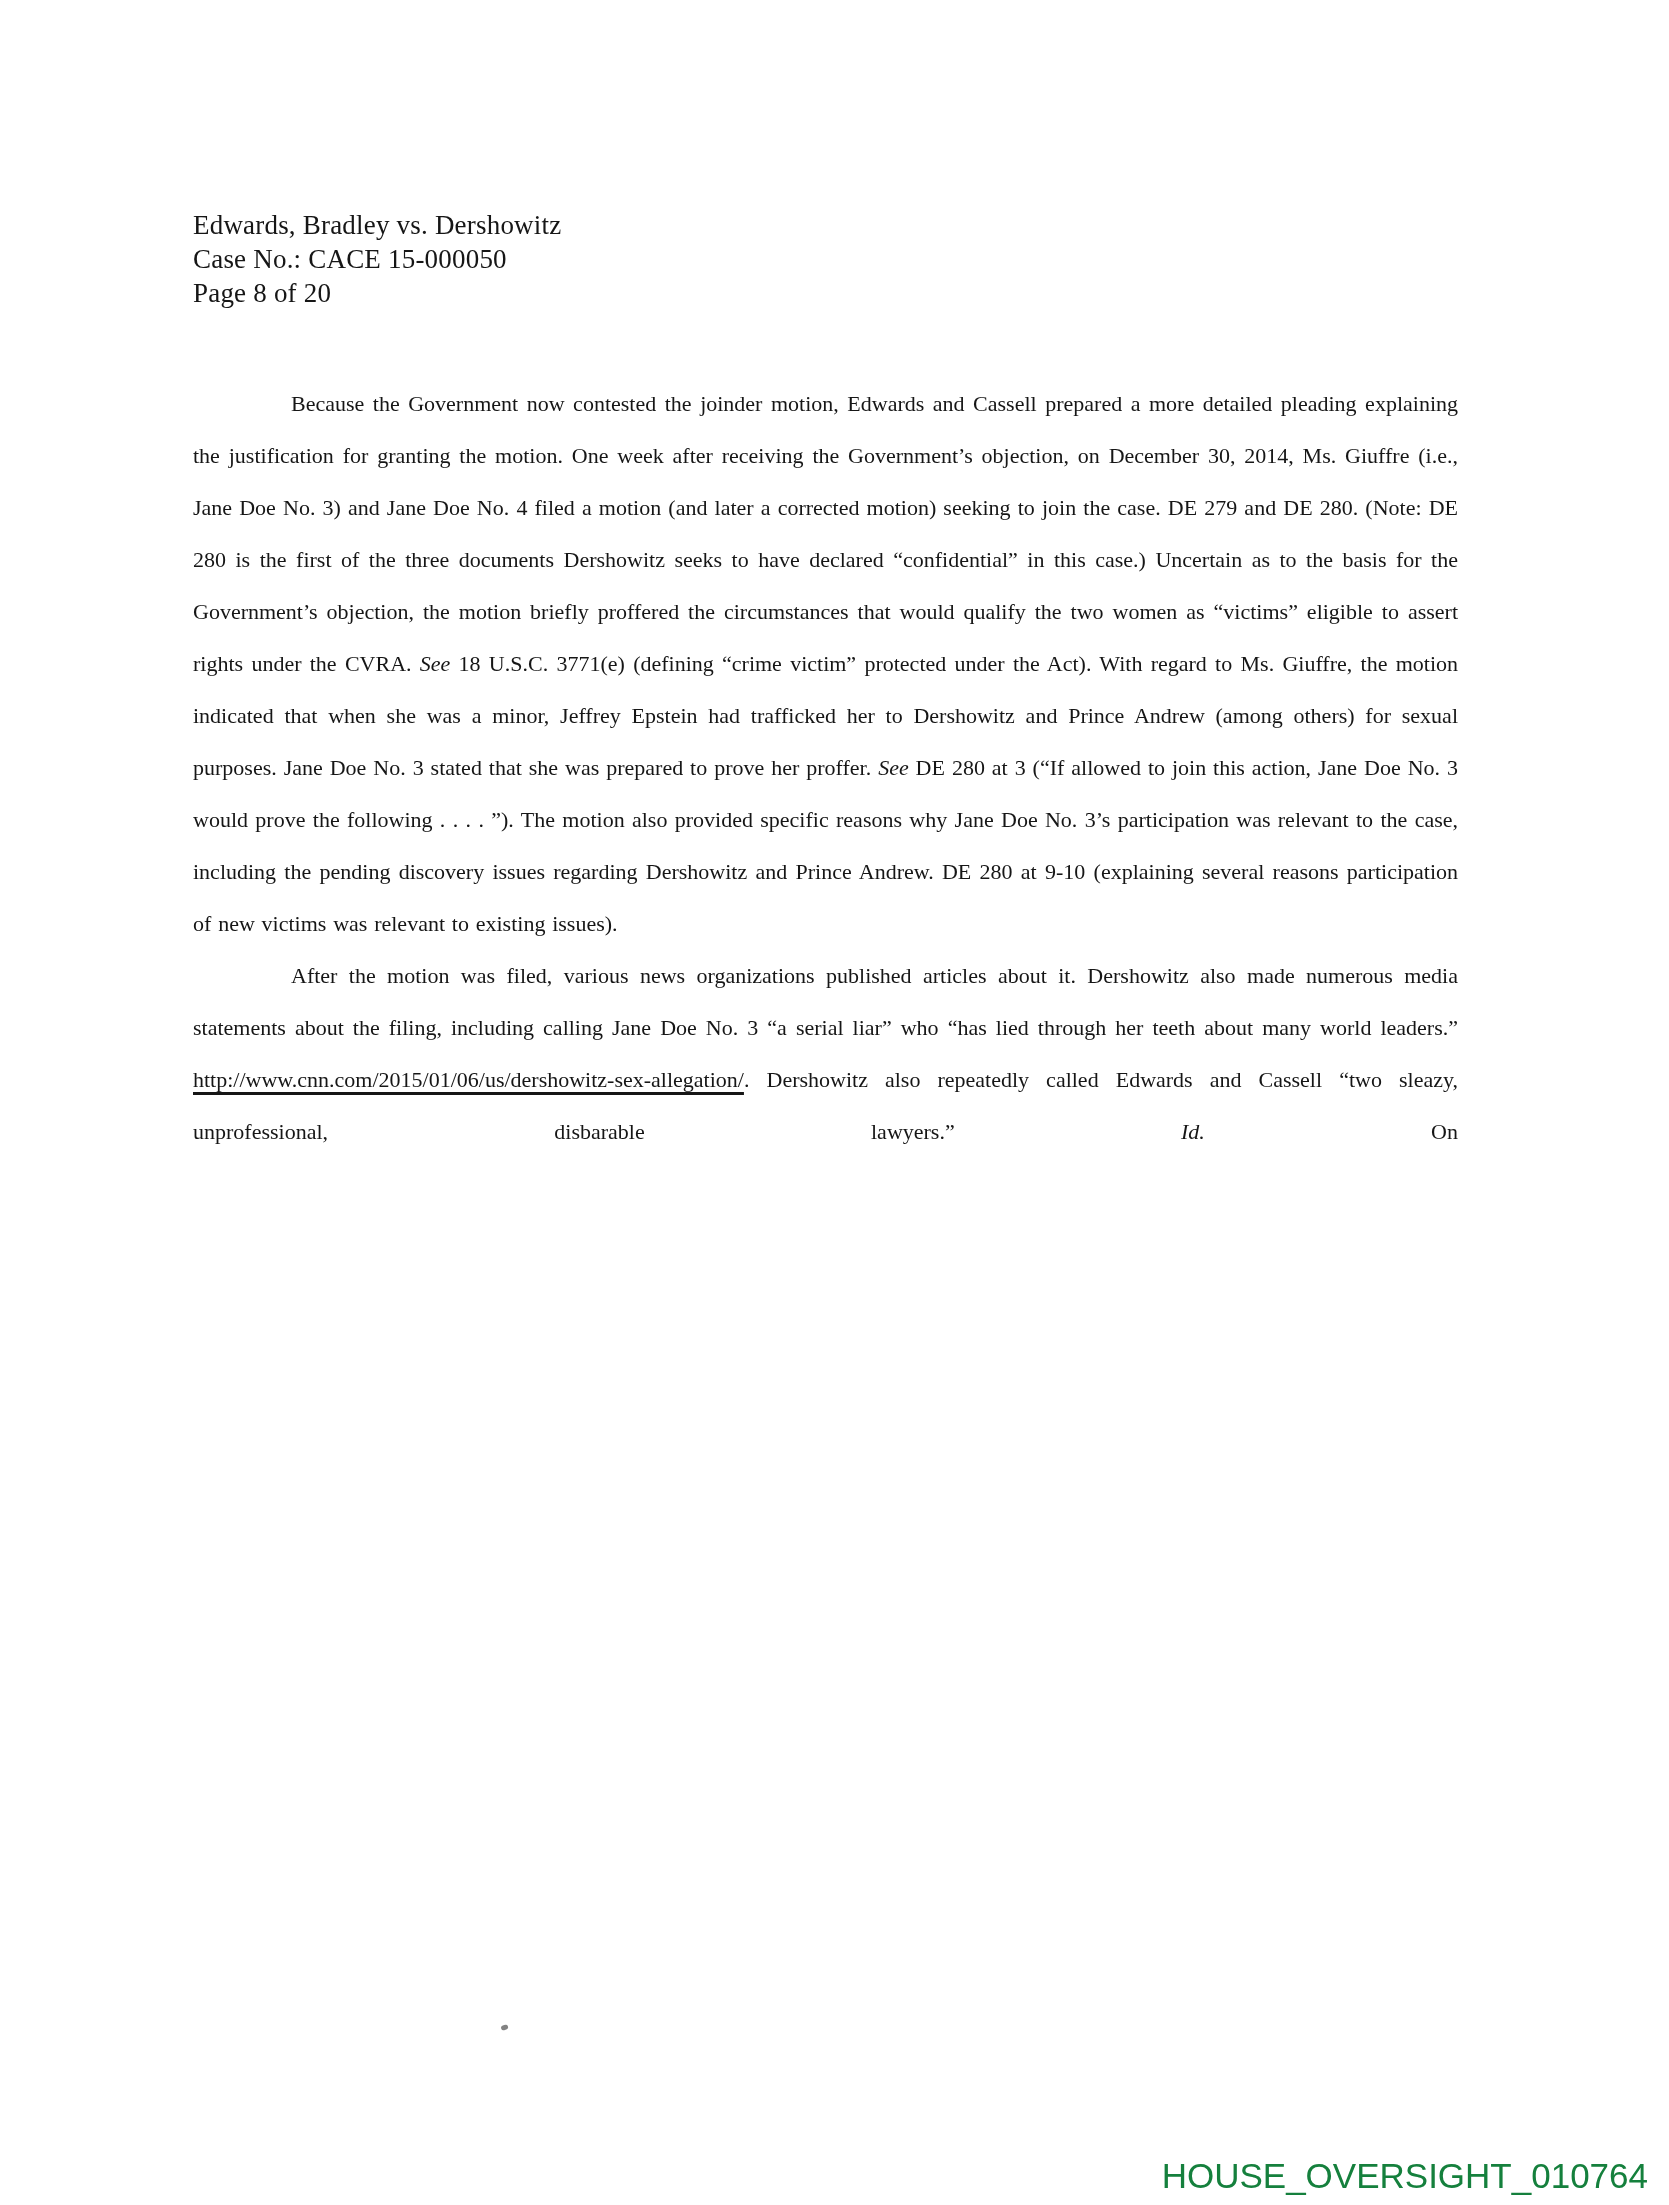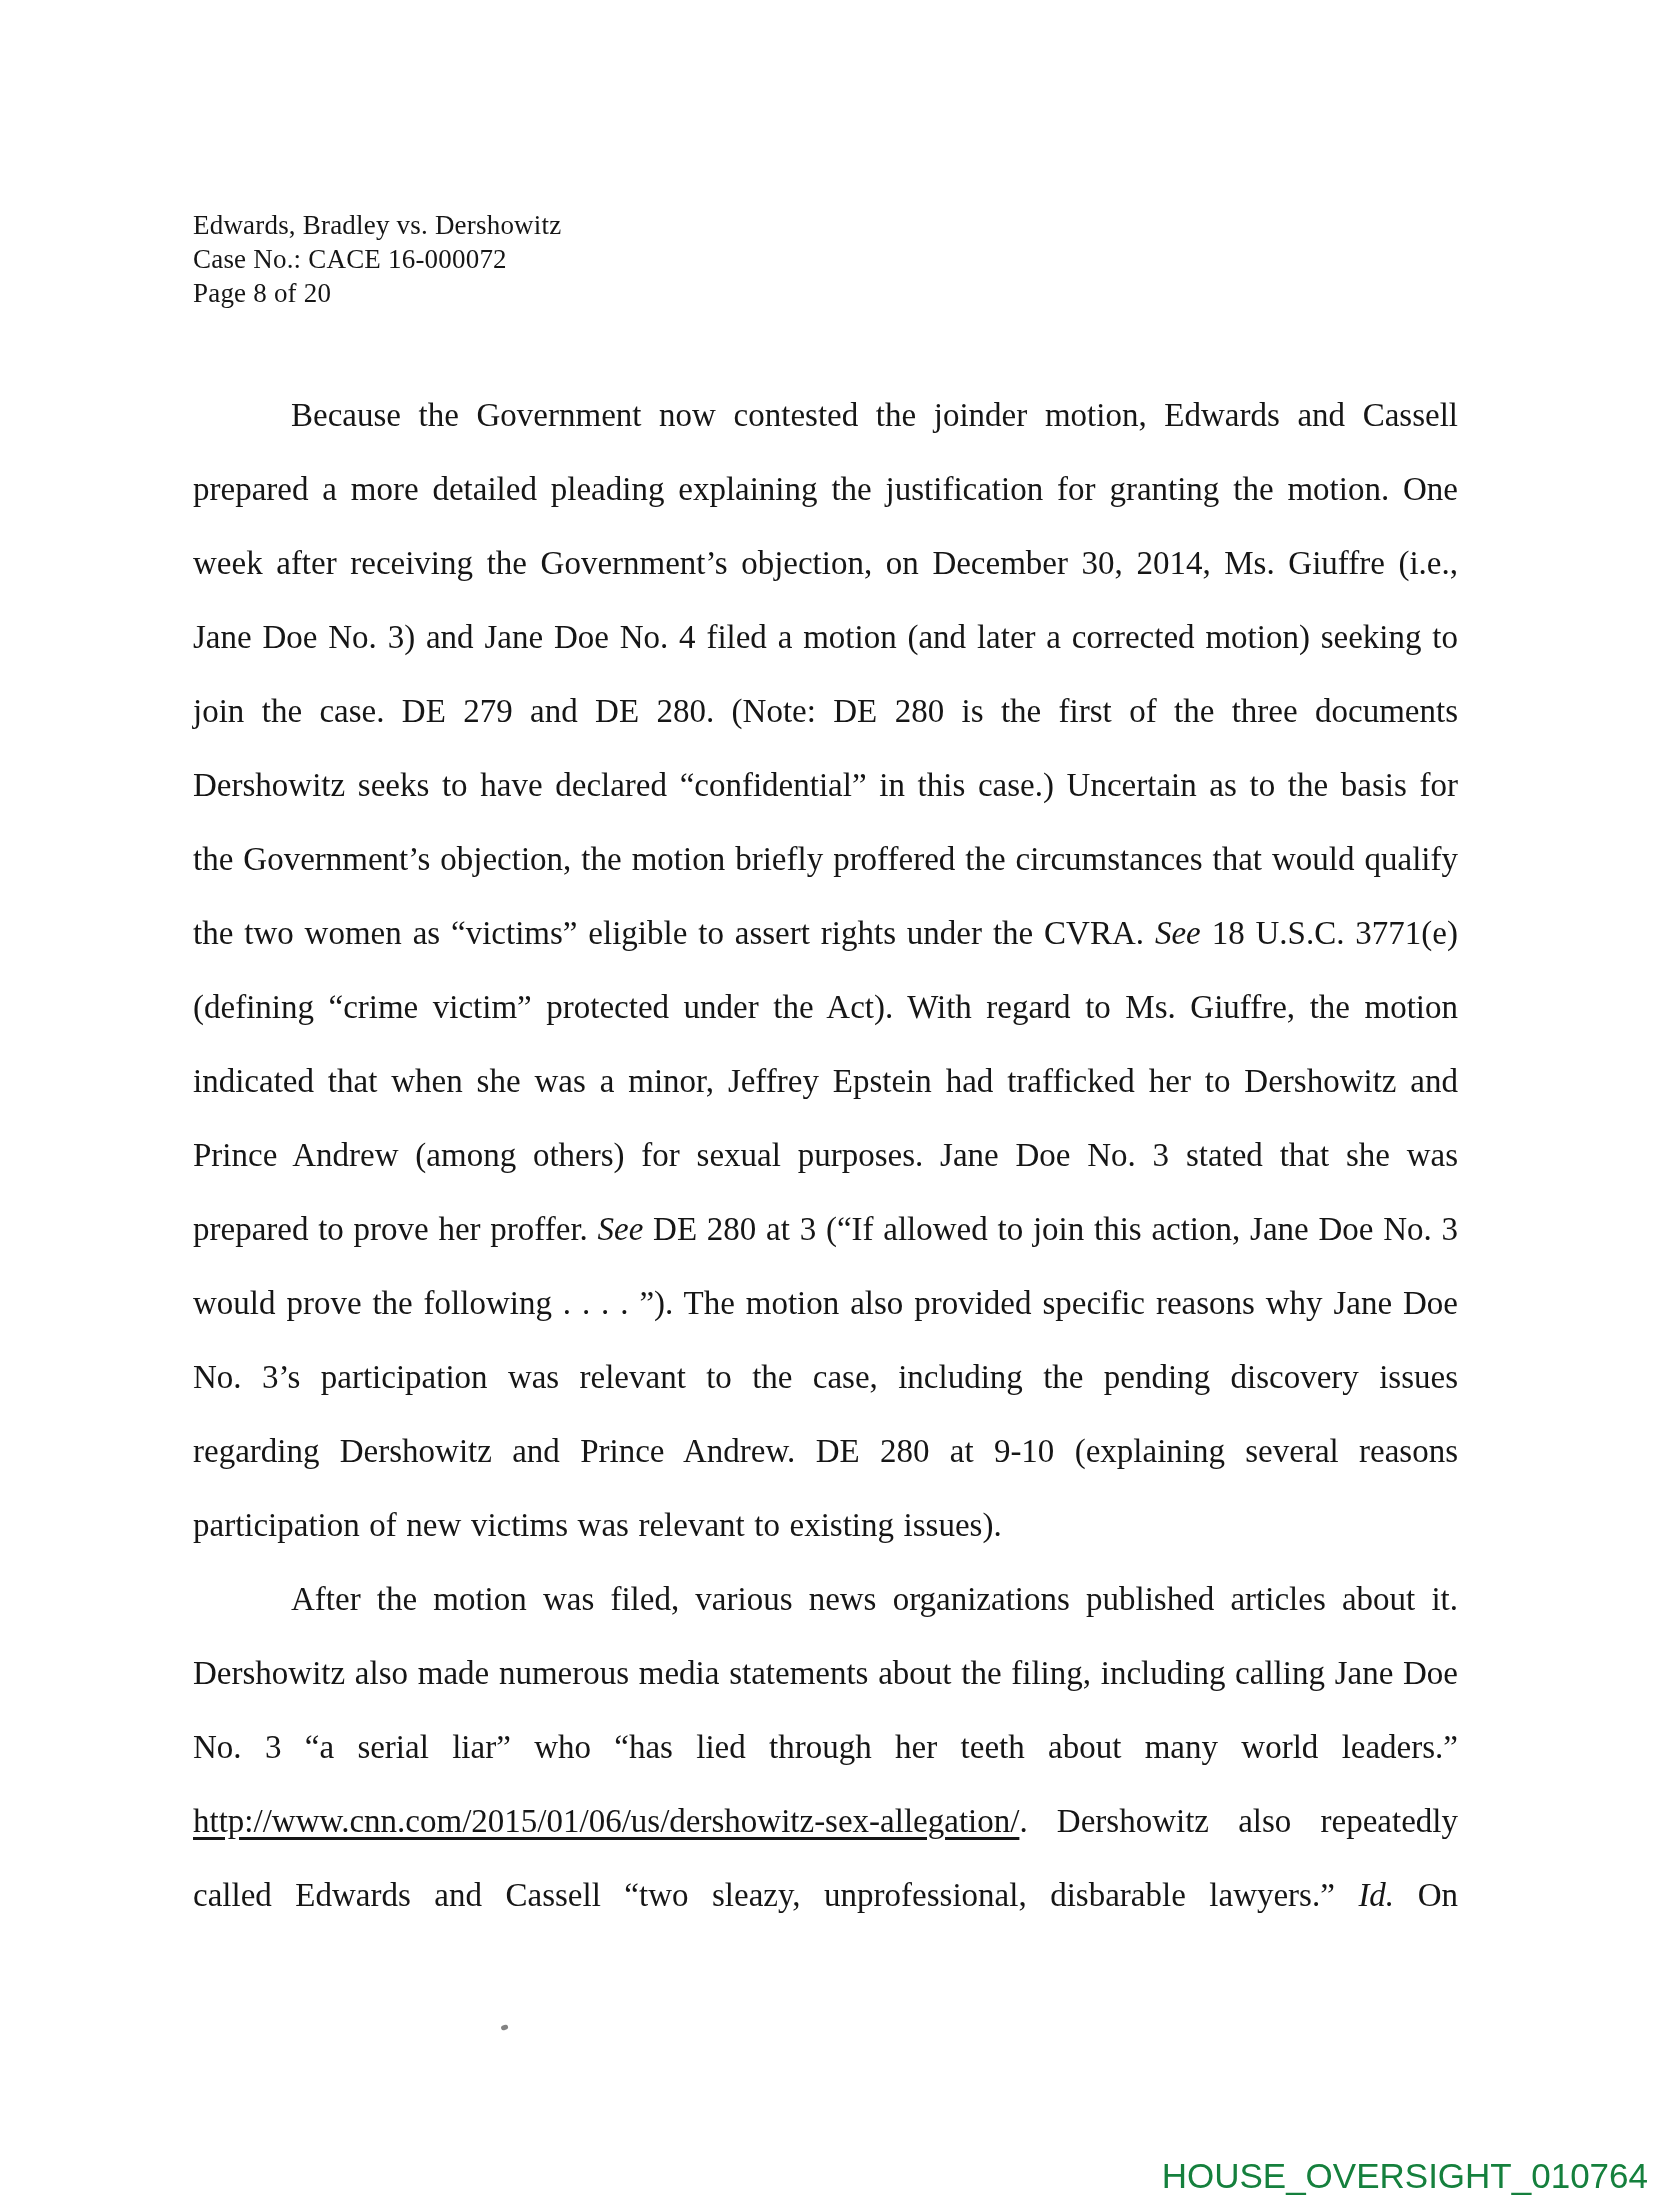--- a/index.html
+++ b/index.html
@@ -21,22 +21,22 @@
     font-size: 27px;
     line-height: 34px;
     letter-spacing: 0.2px;
     white-space: nowrap;
   }
   .body-text {
     position: absolute;
     left: 193px;
     top: 378px;
     width: 1265px;
-    font-size: 33px;
-    line-height: 74px;
+    font-size: 22px;
+    line-height: 52px;
     text-align: justify;
   }
   .body-text p {
     text-indent: 98px;
     word-spacing: 1.3px;
   }
   .body-text p.continues {
     text-align-last: justify;
   }
   .seg.normal { font-style: normal; }
@@ -69,21 +69,21 @@
     opacity: 0.85;
   }
 </style>
 </head>
 <body>
 
 <div class="page">
 
   <div class="caption-block">
     <div>Edwards, Bradley vs. Dershowitz</div>
-    <div>Case No.:  CACE 16-000072</div>
+    <div>Case No.:  CACE 15-000050</div>
     <div>Page 8 of 20</div>
   </div>
 
   <div class="body-text">
     <p><span class="seg normal">Because the Government now contested the joinder motion, Edwards and Cassell prepared a more detailed pleading explaining the justification for granting the motion.  One week after receiving the Government’s objection, on December 30, 2014, Ms. Giuffre (i.e., Jane Doe No. 3) and Jane Doe No. 4 filed a motion (and later a corrected motion) seeking to join the case.  DE 279 and DE 280.  (Note: DE 280 is the first of the three documents Dershowitz seeks to have declared “confidential” in this case.)  Uncertain as to the basis for the Government’s objection, the motion briefly proffered the circumstances that would qualify the two women as “victims” eligible to assert rights under the CVRA.  </span><span class="seg italic">See</span><span class="seg normal"> 18 U.S.C. 3771(e) (defining “crime victim” protected under the Act).  With regard to Ms. Giuffre, the motion indicated that when she was a minor, Jeffrey Epstein had trafficked her to Dershowitz and Prince Andrew (among others) for sexual purposes.  Jane Doe No. 3 stated that she was prepared to prove her proffer.  </span><span class="seg italic">See</span><span class="seg normal"> DE 280 at 3 (“If allowed to join this action, Jane Doe No. 3 would prove the following . . . . ”).  The motion also provided specific reasons why Jane Doe No. 3’s participation was relevant to the case, including the pending discovery issues regarding Dershowitz and Prince Andrew.  DE 280 at 9-10 (explaining several reasons participation of new victims was relevant to existing issues).</span></p>
     <p class="continues"><span class="seg normal">After the motion was filed, various news organizations published articles about it.  Dershowitz also made numerous media statements about the filing, including calling Jane Doe No. 3 “a serial liar” who “has lied through her teeth about many world leaders.”  </span><span class="seg underline">http://www.cnn.com/2015/01/06/us/dershowitz-sex-allegation/</span><span class="seg normal">.  Dershowitz also repeatedly called Edwards and Cassell “two sleazy, unprofessional, disbarable lawyers.”  </span><span class="seg italic">Id.</span><span class="seg normal">  On</span></p>
   </div>
 
   <div class="scan-speck"></div>
 

